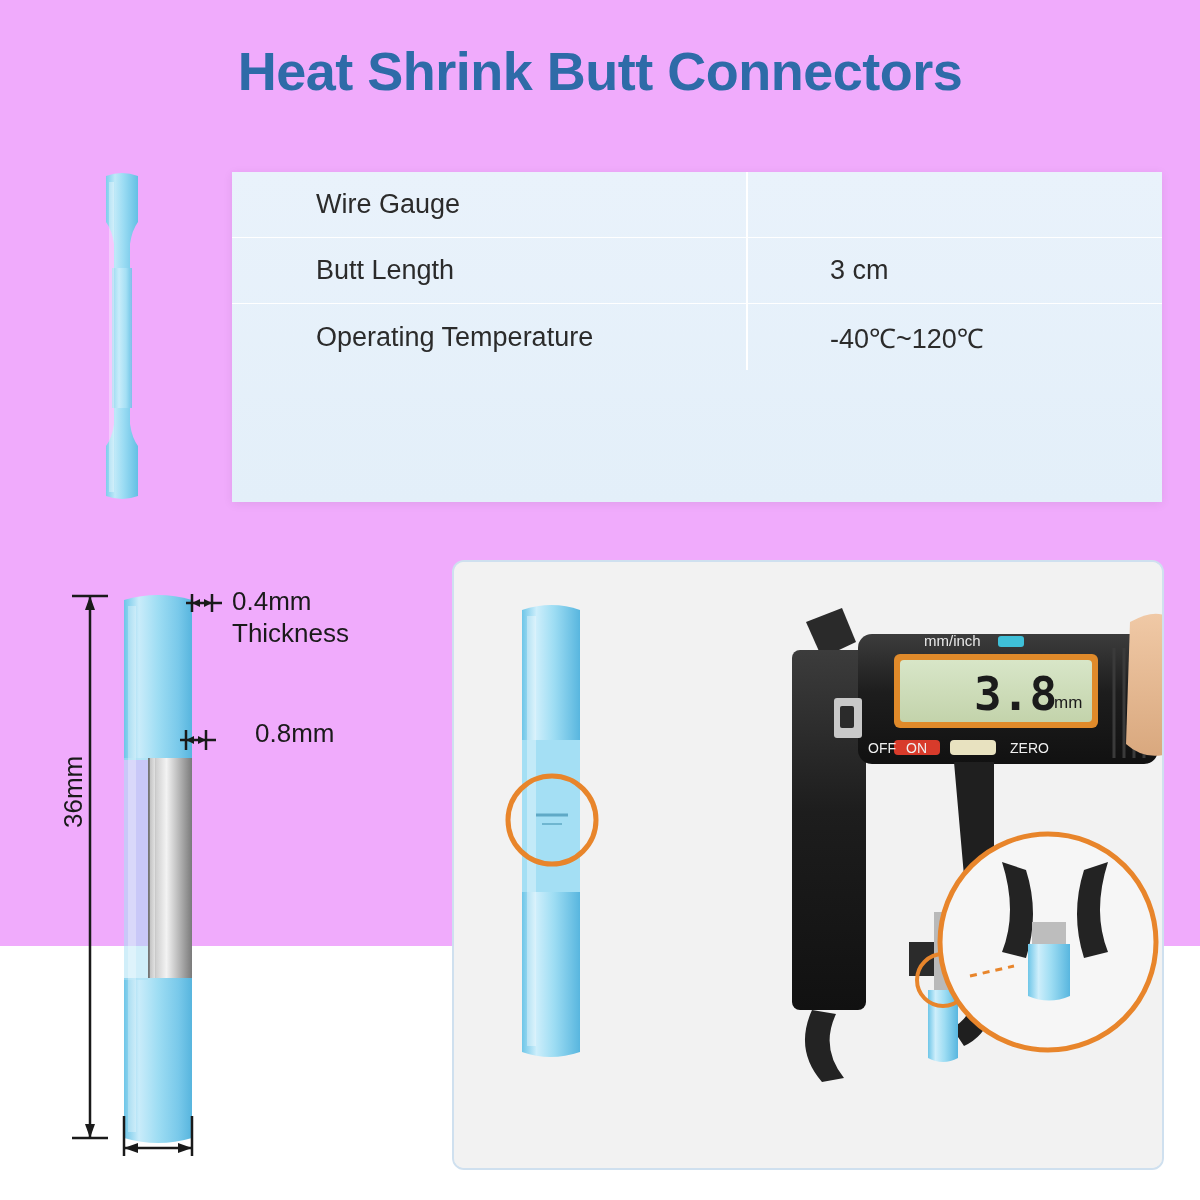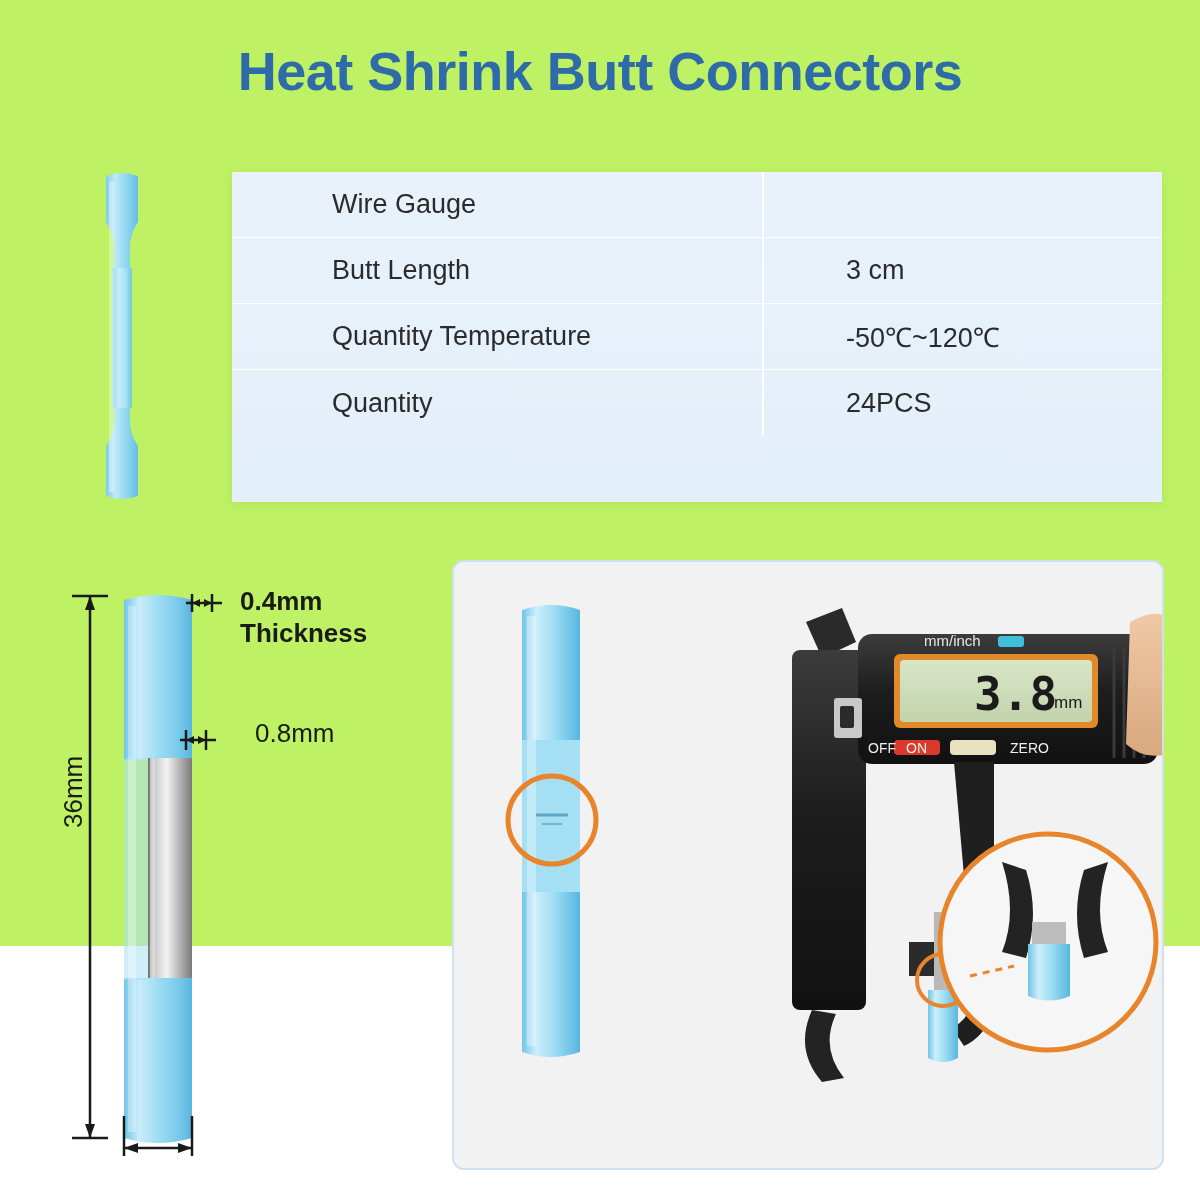--- a/index.html
+++ b/index.html
@@ -2,41 +2,40 @@
 <html><head>
 <meta charset="utf-8">
 <style>
   * { box-sizing: border-box; margin: 0; padding: 0; }
   html, body {
     width: 1200px; height: 1200px;
     background: #ffffff;
     font-family: "Liberation Sans", sans-serif;
     overflow: hidden;
   }
-  .page { position: relative; width: 1200px; height: 946px; background:#bef264; }
+  .page { position: relative; width: 1200px; height: 946px; background:#f0abfc; }
 
   
   .title {
     position: absolute; left: 0; top: 40px; width: 1200px;
     text-align: center;
     font-size: 54px; font-weight: bold; color: #2e6ba8;
     letter-spacing: -0.5px;
   }
 
   
   .spec-table {
     position: absolute; left: 232px; top: 172px;
     width: 930px; height: 330px;
     background: linear-gradient(180deg,#e9f2fb 0%, #e3eff9 100%);
     box-shadow: 0 2px 10px rgba(0,0,0,0.07);
   }
   .spec-row {
     display: flex; height: 66px; align-items: stretch;
     border-bottom: 1px solid #ffffff;
-    padding-left: 16px;
   }
   .spec-row:last-child { border-bottom: none; }
   .spec-key, .spec-val {
     display: flex; align-items: center;
     font-size: 27px; color: #2b2b2b;
   }
   .spec-key { width: 516px; padding-left: 84px; border-right: 2px solid #ffffff; }
   .spec-val { flex: 1; padding-left: 82px; }
 
   
@@ -45,21 +44,21 @@
     width: 52px; height: 330px;
   }
 
   
   .dim-panel { position: absolute; left: 0px; top: 560px; width: 440px; height: 640px; }
 
   .dim-label {
     position: absolute; font-size: 26px; color: #1a1a1a; line-height: 1.22;
     white-space: pre-line;
   }
-  .lbl-thickness { left: 240px; top: 586px; font-weight: 700; }
+  .lbl-thickness { left: 232px; top: 586px; font-weight: 400; }
   .lbl-08 { left: 255px; top: 718px; }
   .lbl-36 {
     left: 58px; top: 828px;
     transform: rotate(-90deg); transform-origin: left top;
     font-size: 26px;
   }
   .lbl-23 { left: 130px; top: 1196px; }
 
   
   .photo-card {
@@ -106,26 +105,22 @@
 
   <div class="spec-table">
     <div class="spec-row">
       <div class="spec-key">Wire Gauge</div>
     </div>
     <div class="spec-row">
       <div class="spec-key">Butt Length</div>
       <div class="spec-val">3 cm</div>
     </div>
     <div class="spec-row">
-      <div class="spec-key">Quantity Temperature</div>
-      <div class="spec-val">-50℃~120℃</div>
-    </div>
-    <div class="spec-row">
-      <div class="spec-key">Quantity</div>
-      <div class="spec-val">24PCS</div>
+      <div class="spec-key">Operating Temperature</div>
+      <div class="spec-val">-40℃~120℃</div>
     </div>
   </div>
 
   <div class="dim-panel">
     <svg width="440" height="640" viewBox="0 0 440 640">
       <defs>
         <linearGradient id="bodyG" x1="0" y1="0" x2="1" y2="0">
           <stop offset="0%" stop-color="#6ec6e8"></stop>
           <stop offset="22%" stop-color="#c9ecfa"></stop>
           <stop offset="50%" stop-color="#9eddf3"></stop>

